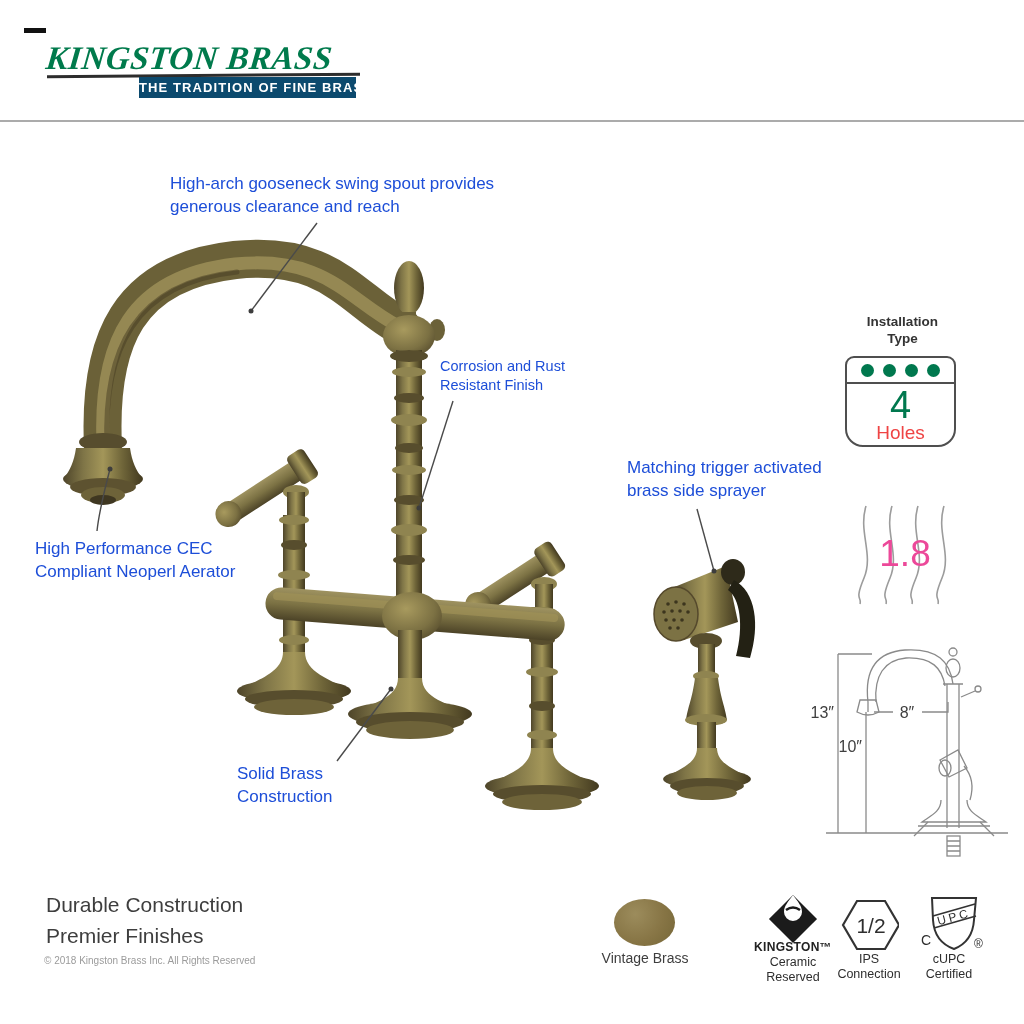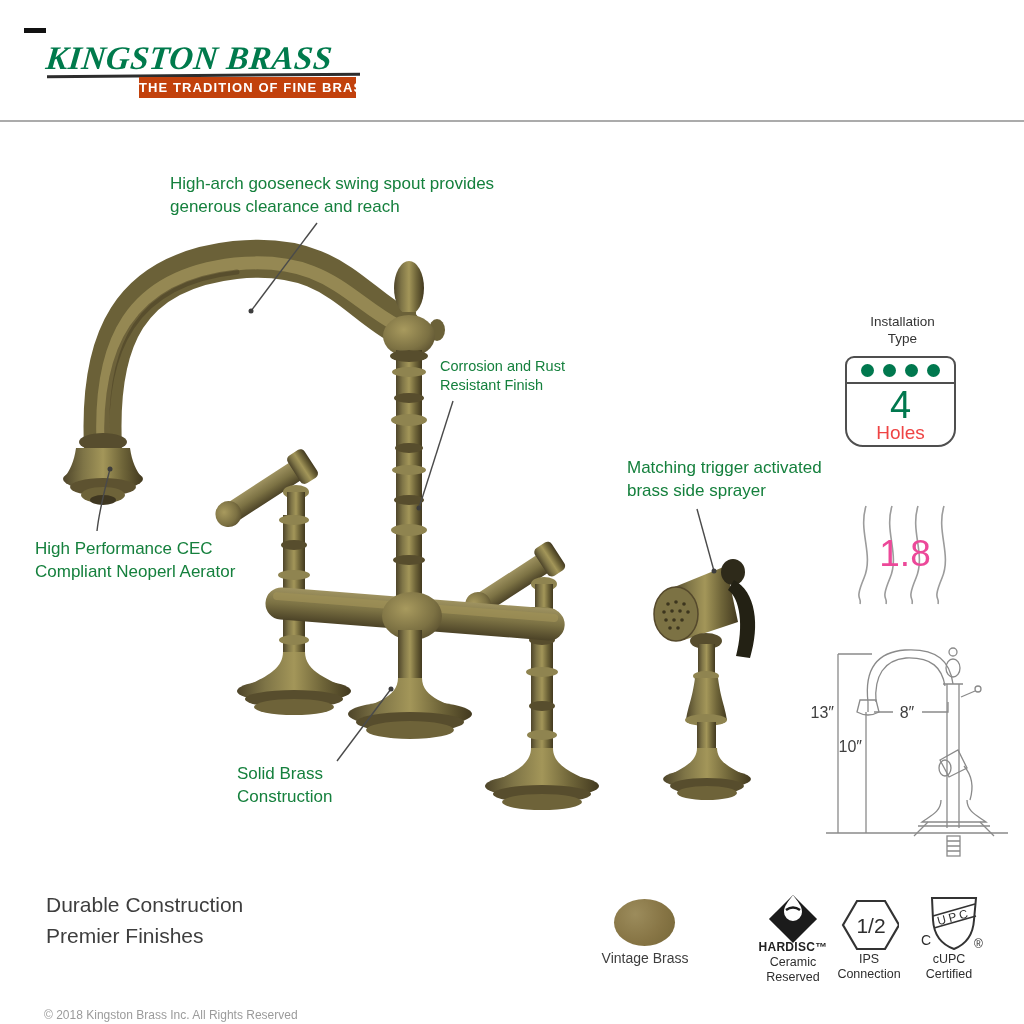--- a/index.html
+++ b/index.html
@@ -7,51 +7,51 @@
         font-family:"Liberation Sans",sans-serif}
   .abs{position:absolute}
   svg text{font-family:"Liberation Sans",sans-serif}
 
   
   .brand{left:46px;top:40px;font-family:"Liberation Serif",serif;font-style:italic;
          font-weight:bold;font-size:33px;color:#007a4c;letter-spacing:.5px;
          transform:skewX(-6deg);white-space:nowrap}
   .brand-underline{left:47px;top:74px;width:313px;height:3px;background:#2d2d2d;
          transform:rotate(-.5deg)}
-  .tagline{left:139px;top:77px;width:217px;height:21px;background:#c2410c;color:#fff;
+  .tagline{left:139px;top:77px;width:217px;height:21px;background:#0c4a6e;color:#fff;
          font-size:13px;line-height:21px;text-align:center;letter-spacing:1.1px;font-weight:bold;
          white-space:nowrap}
   .toprule{left:0;top:120px;width:1024px;height:2px;background:#ababab}
   .corner-mark{left:24px;top:28px;width:22px;height:5px;background:#111}
 
   
-  .anno{color:#15803d;font-size:17px;line-height:23px;white-space:nowrap}
+  .anno{color:#1d4ed8;font-size:17px;line-height:23px;white-space:nowrap}
   .anno.small{font-size:14.5px;line-height:19px}
 
   
   .inst-title{left:845px;top:313px;width:115px;text-align:center;color:#333;
-        font-size:13.5px;font-weight:400;line-height:17px}
+        font-size:13.5px;font-weight:700;line-height:17px}
   .inst-box{left:845px;top:356px;width:111px;height:91px;border:2px solid #4f4f4f;
         border-radius:9px 9px 18px 18px;background:#fff;box-sizing:border-box;
         display:flex;flex-direction:column;align-items:center}
   .inst-dots{width:100%;height:26px;border-bottom:2px solid #4f4f4f;display:flex;
         align-items:center;justify-content:center;gap:9px;box-sizing:border-box}
   .dot{width:13px;height:13px;border-radius:50%;background:#00784e}
   .inst-num{color:#00784e;font-size:38px;line-height:40px;margin-top:1px}
   .inst-holes{color:#ef4444;font-size:19px;line-height:15px}
 
   
   .flow-title{left:833px;top:468px;width:140px;text-align:center;color:#333}
   .flow-title .t1{font-size:14.5px;font-weight:600;line-height:18px}
   .flow-title .t2{font-size:13.5px;line-height:16px}
   .flow-value{left:845px;top:533px;width:120px;text-align:center;color:#ec4899;font-size:37px}
 
   
   .feature{left:46px;color:#3e3e3e;font-size:21px;white-space:nowrap}
-  .copyright{left:44px;top:1008px;color:#9b9b9b;font-size:12px;white-space:nowrap}
+  .copyright{left:44px;top:955px;color:#9b9b9b;font-size:10px;white-space:nowrap}
 
   
   .swatch{left:614px;top:899px;width:61px;height:47px;border-radius:50%;
         background:radial-gradient(circle at 35% 32%,#9c8c5c,#877545 55%,#776839 95%)}
   .swatch-label{left:593px;top:950px;width:104px;text-align:center;color:#3e3e3e;font-size:14px}
   .badge-col{text-align:center;color:#222}
   .badge-title{left:751px;top:940px;width:84px;font-size:12px;font-weight:bold;letter-spacing:.3px}
   .badge-line{font-size:12.5px;line-height:15px;color:#2e2e2e}
 </style>
 </head>
@@ -306,21 +306,21 @@
   <div class="abs copyright">© 2018 Kingston Brass Inc. All Rights Reserved</div>
 
   <div class="abs swatch"></div>
   <div class="abs swatch-label">Vintage Brass</div>
 
   <svg class="abs" style="left:765px;top:885px" width="56" height="60" viewBox="0 0 56 60">
     <rect x="11" y="17" width="34" height="34" transform="rotate(45 28 34)" fill="#1b1b1b"></rect>
     <path d="M 28,10 C 33,17 37,21 37,27 A 9,9 0 1 1 19,27 C 19,21 23,17 28,10 Z" fill="#ffffff"></path>
     <path d="M 21,25 Q 28,20 35,25" stroke="#1b1b1b" stroke-width="2.5" fill="none"></path>
   </svg>
-  <div class="abs badge-title badge-col">HARDISC™</div>
+  <div class="abs badge-title badge-col">KINGSTON™</div>
   <div class="abs badge-col" style="left:751px;top:955px;width:84px">
     <div class="badge-line">Ceramic</div>
     <div class="badge-line">Reserved</div>
   </div>
 
   <svg class="abs" style="left:841px;top:896px" width="58" height="58" viewBox="0 0 58 58">
     <polygon points="2,29 16,5 44,5 58,29 44,53 16,53" fill="#ffffff" stroke="#333333" stroke-width="2.2"></polygon>
     <text x="30" y="37" text-anchor="middle" font-size="21" fill="#2e2e2e">1/2</text>
   </svg>
   <div class="abs badge-col" style="left:828px;top:952px;width:82px">

